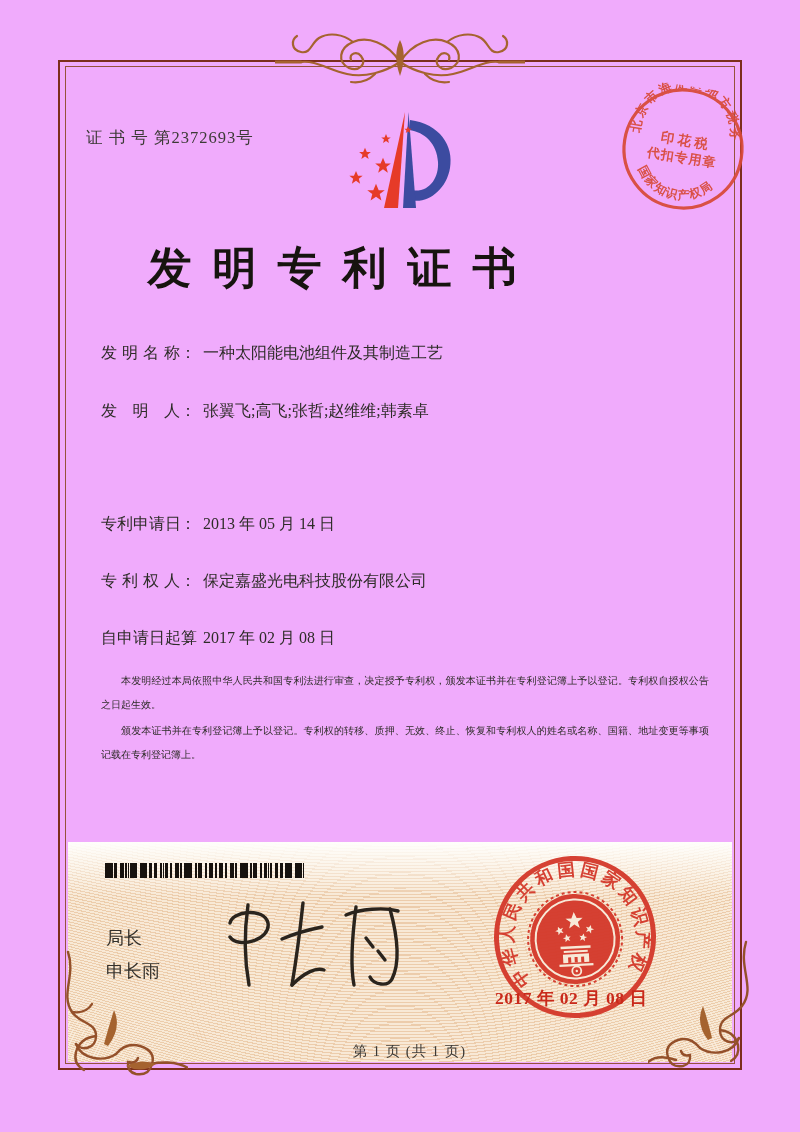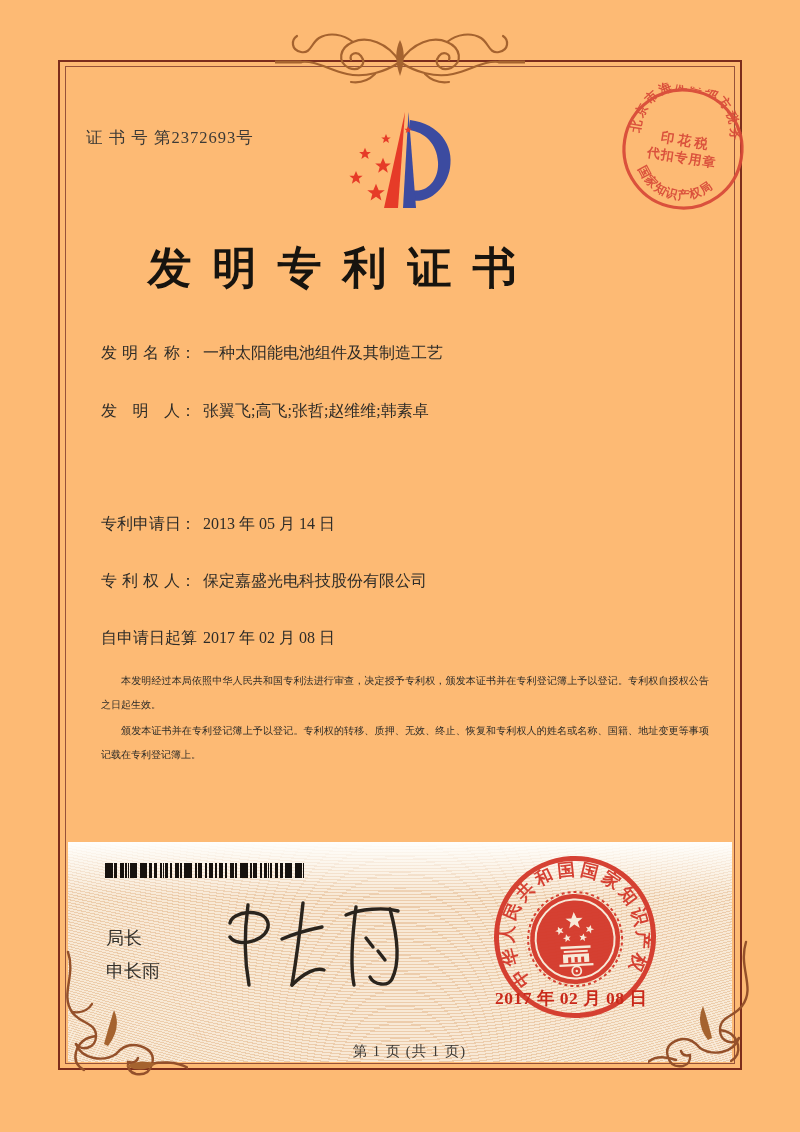--- a/index.html
+++ b/index.html
@@ -1,17 +1,17 @@
 <!DOCTYPE html>
 <html><head>
 <meta charset="utf-8">
 <style>
   html,body{margin:0;padding:0;background:#e9e6e0;}
   .page{
-    position:relative;width:800px;height:1132px;margin:0 auto;background:#fdba74;
+    position:relative;width:800px;height:1132px;margin:0 auto;background:#f0abfc;
     font-family:"Liberation Serif","DejaVu Serif",serif;color:#2b2a27;overflow:hidden;
   }
   
   .frame-outer{position:absolute;left:58px;top:60px;width:684px;height:1010px;
     border:2.5px solid #7c2d1c;box-sizing:border-box;z-index:2;}
   .frame-inner{position:absolute;left:65px;top:66px;width:670px;height:998px;
     border:1.5px solid #96523a;box-sizing:border-box;z-index:2;}
   
   .band{position:absolute;left:68px;top:842px;width:664px;height:220px;z-index:1;
     background:repeating-radial-gradient(1500px 520px at 50% 165%,

